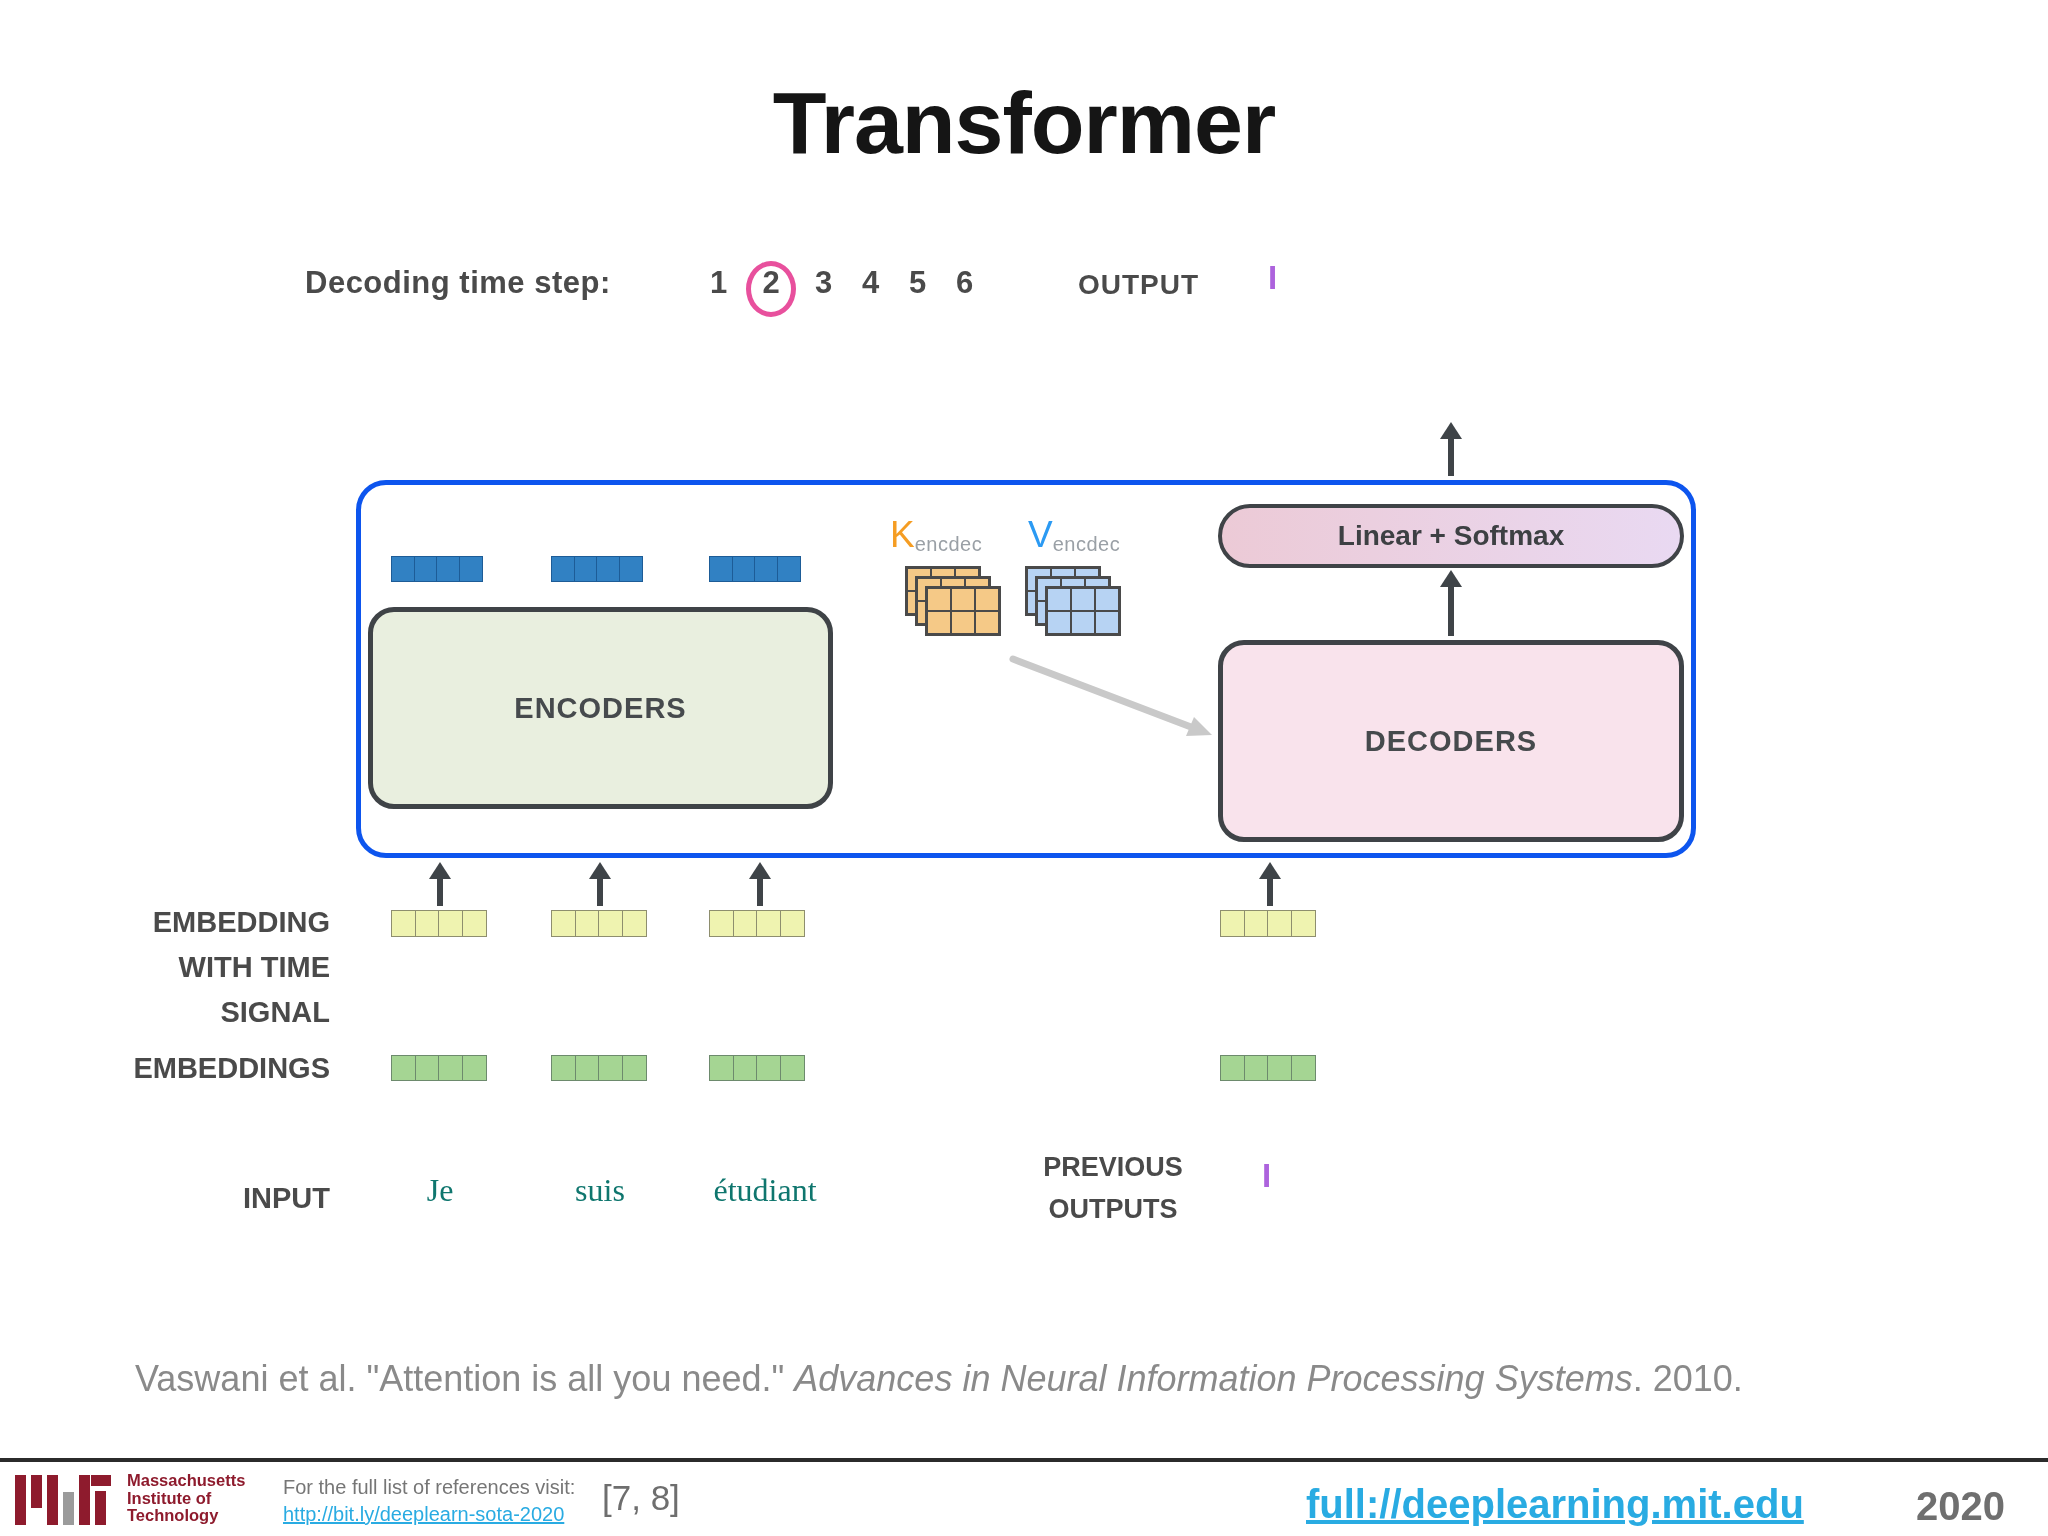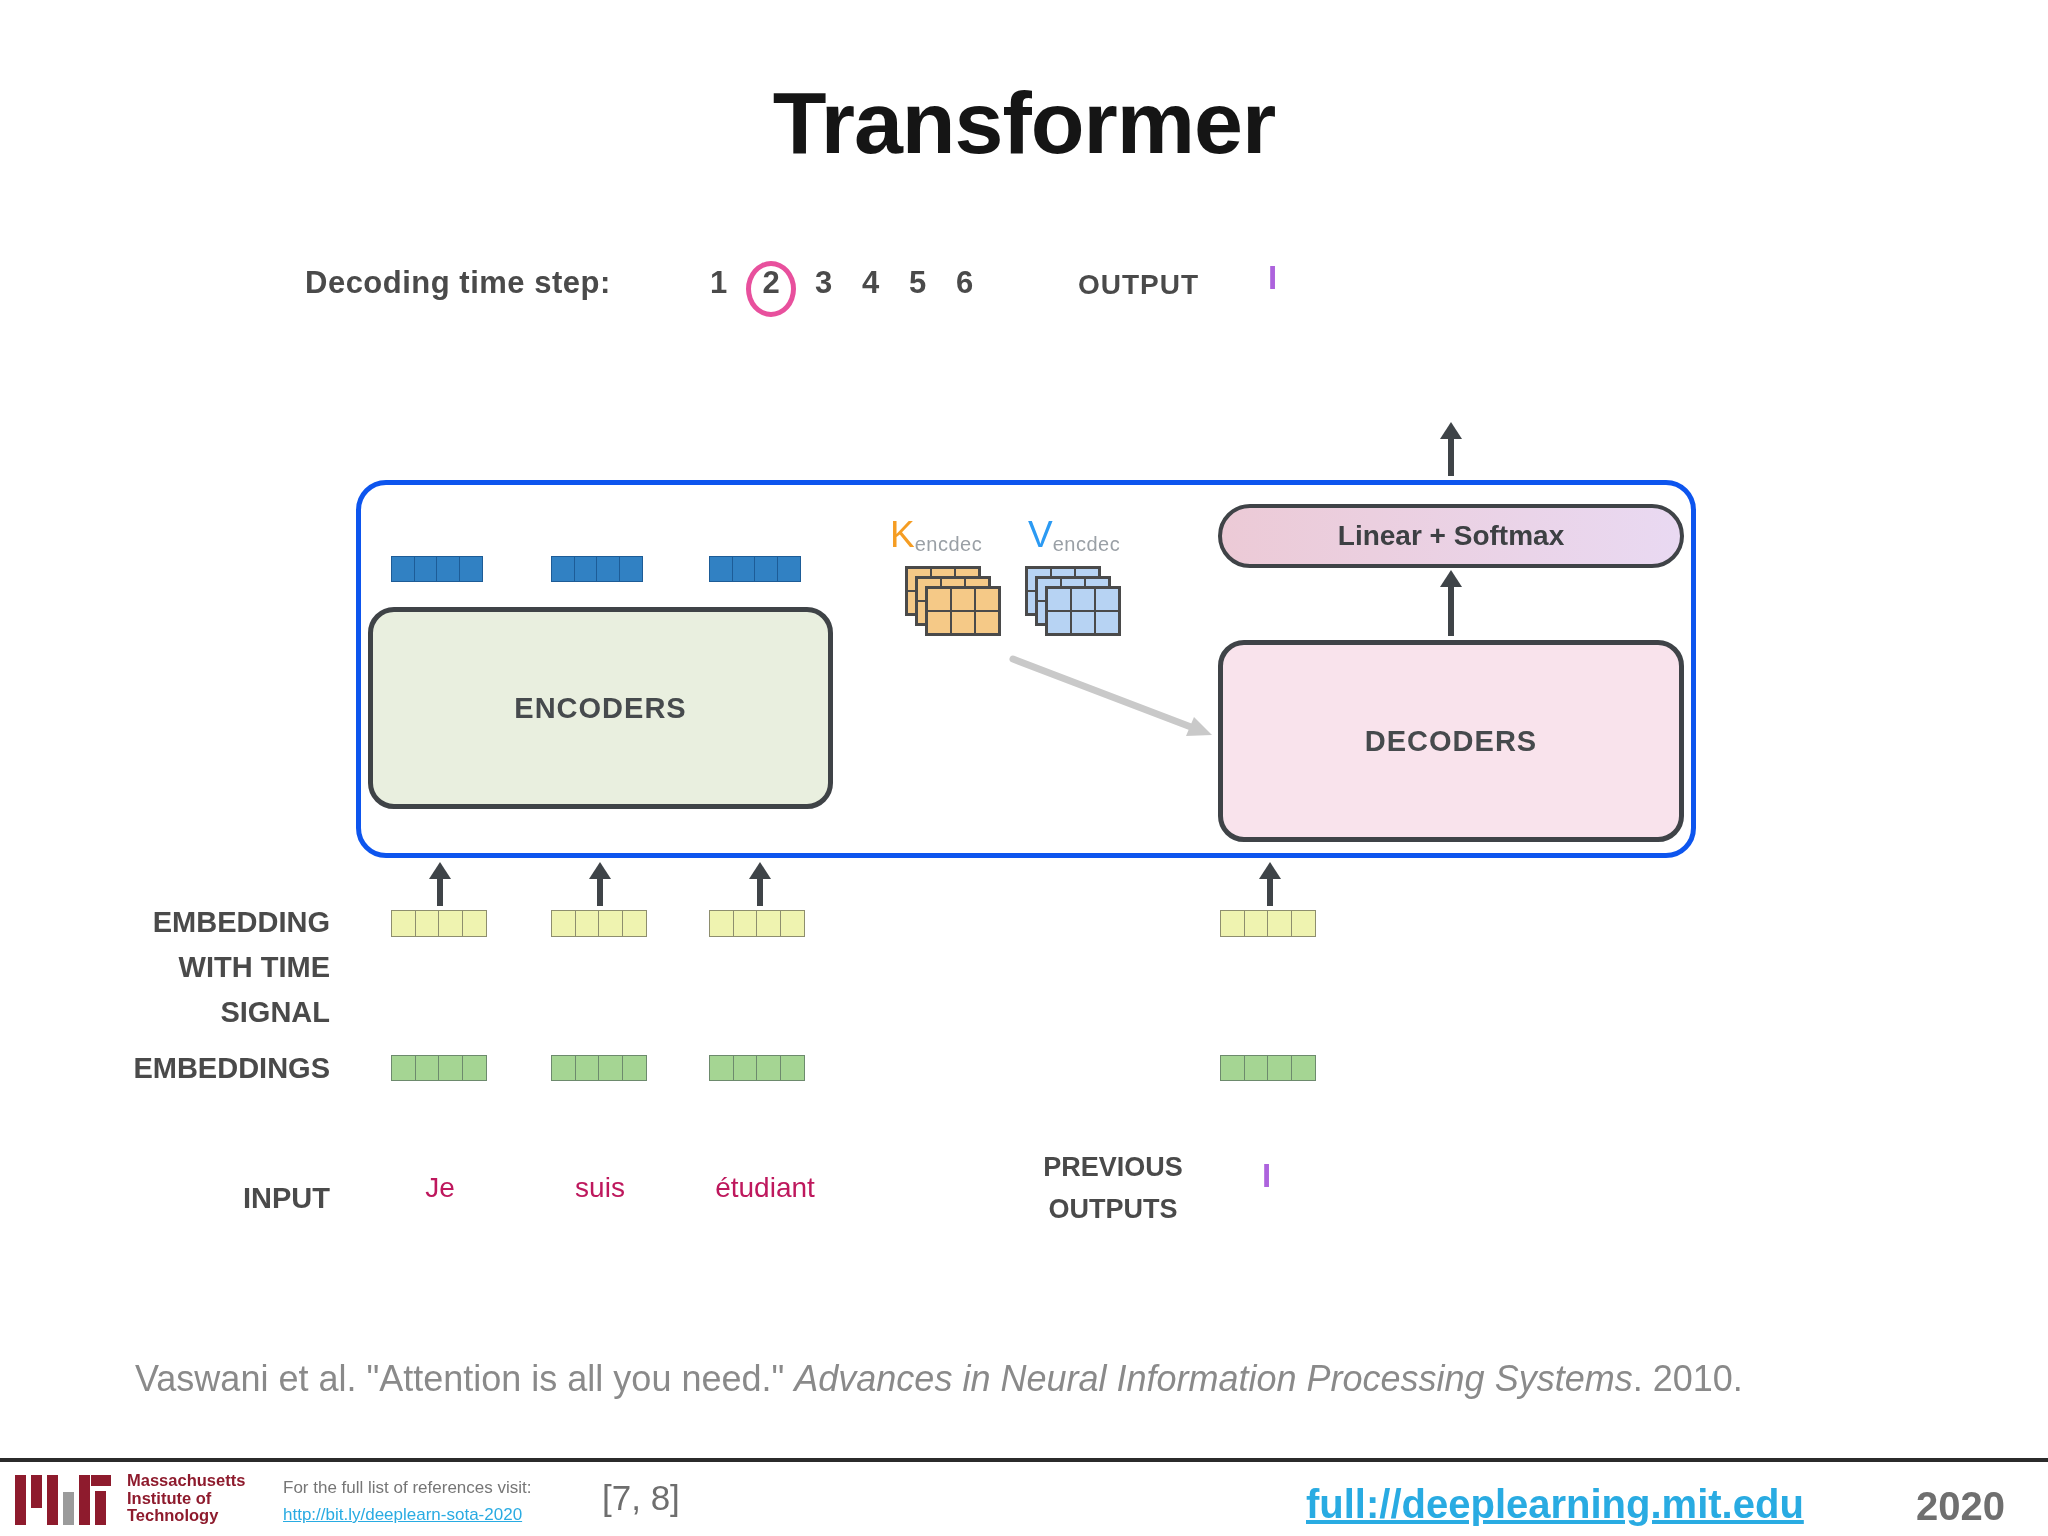--- a/index.html
+++ b/index.html
@@ -87,21 +87,21 @@
   .gray-arrow { position:absolute; left:1000px; top:645px; }
 
   
   .side-label { position:absolute; left:80px; width:250px; text-align:right;
                 font-size:29px; font-weight:bold; color:#4a4a4a; }
   .lbl-emb-time { top:900px; line-height:45px; }
   .lbl-embeddings { top:1052px; }
   .lbl-input { top:1182px; }
 
   
-  .word { position:absolute; text-align:center; font-size:28px; color:#be185d; top:1172px; }
+  .word { position:absolute; text-align:center; font-size:32px; color:#0f766e; top:1172px;font-family:Liberation Serif, serif; }
   .word-1 { left:390px; width:100px; }
   .word-2 { left:550px; width:100px; }
   .word-3 { left:690px; width:150px; }
 
   
   .prev-label { position:absolute; left:1023px; top:1146px; width:180px; text-align:center;
                 font-size:27px; font-weight:bold; color:#4a4a4a; line-height:42px; }
   .prev-val { position:absolute; left:1262px; top:1156px; }
 
   
@@ -114,21 +114,21 @@
   .mit-logo i { position:absolute; background:#8e1b2d; }
   .mlg1 { left:0; top:0; width:11px; height:50px; }
   .mlg2 { left:16px; top:0; width:11px; height:33px; }
   .mlg3 { left:32px; top:0; width:11px; height:50px; }
   .mlg4 { left:48px; top:17px; width:11px; height:33px; background:#9b9b9b !important; }
   .mlg5 { left:64px; top:0; width:11px; height:50px; }
   .mlg6 { left:76px; top:0; width:20px; height:11px; }
   .mlg7 { left:80px; top:16px; width:11px; height:34px; }
   .mit-text { position:absolute; left:127px; top:1472px; font-size:16.5px; font-weight:bold;
               color:#8e1b2d; line-height:17.5px; }
-  .refs { position:absolute; left:283px; top:1474px; font-size:17px; color:#767676; line-height:27px; }
+  .refs { position:absolute; left:283px; top:1474px; font-size:20px; color:#767676; line-height:27px; }
   .refs a { color:#29abe2; text-decoration:underline; }
   .refnums { position:absolute; left:602px; top:1478px; font-size:35px; color:#6e6e6e; }
   .site-link { position:absolute; left:1306px; top:1482px; font-size:40px; font-weight:bold;
                color:#29abe2; text-decoration:underline; }
   .year { position:absolute; left:1916px; top:1484px; font-size:40px; font-weight:bold; color:#6f6f6f; }
 </style>
 </head>
 <body>
 
 <div class="slide">

